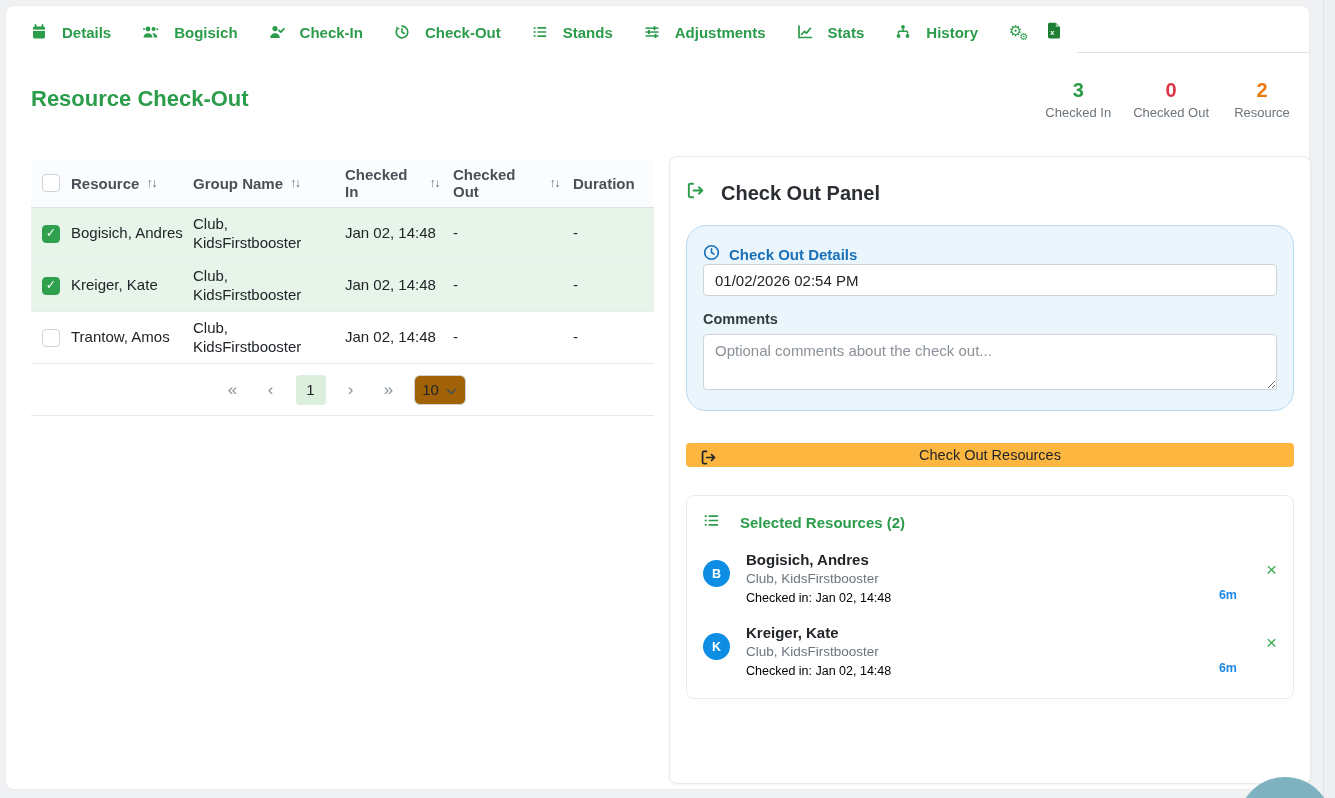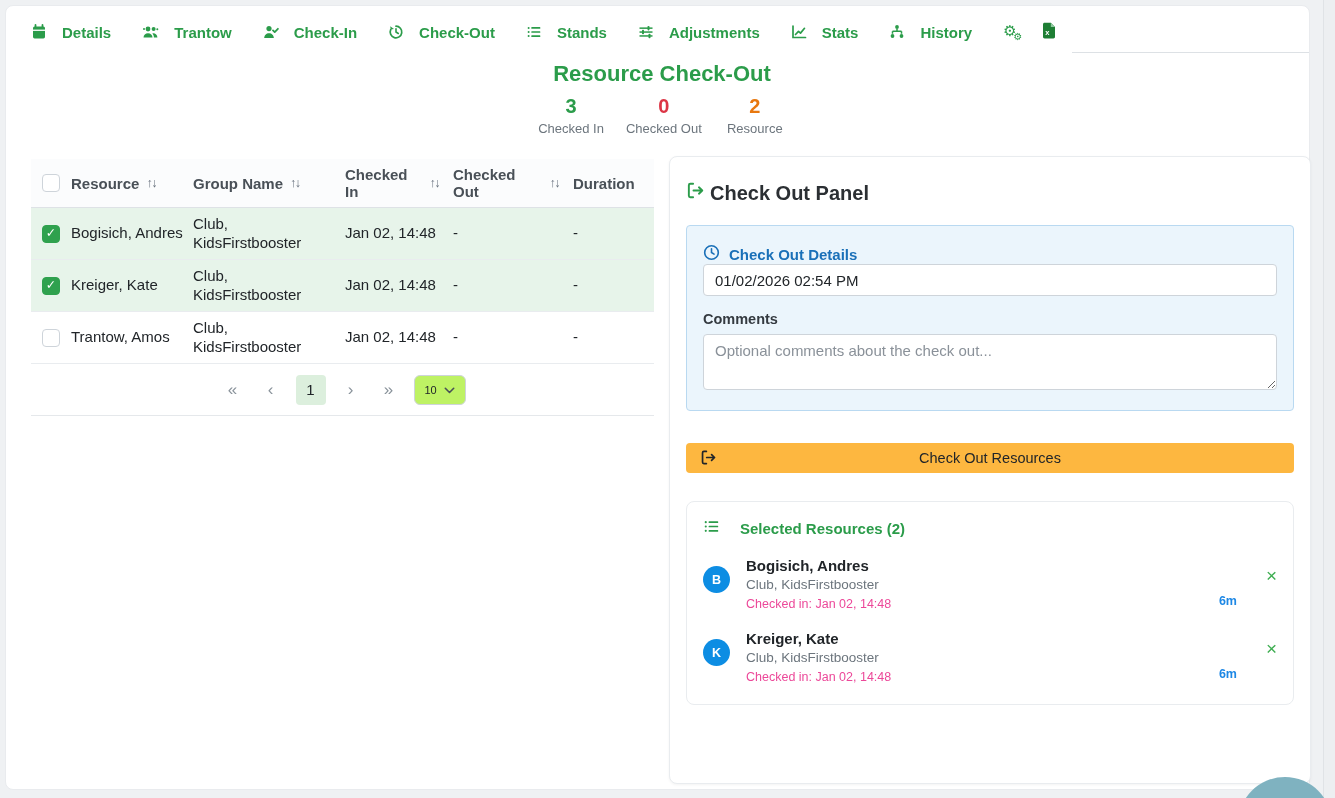--- a/index.html
+++ b/index.html
@@ -15,21 +15,21 @@
   }
   
   .navbar{position:absolute;left:0;right:0;top:5px;height:42px;display:flex;align-items:center;padding-left:25px;}
   .nav-tab{display:flex;align-items:center;gap:15px;color:#2b9c4a;font-weight:700;font-size:15px;cursor:pointer;margin-right:31px;white-space:nowrap;}
   .nav-tab svg{display:block;}
   .nav-action{margin-right:16px;display:flex;align-items:center;color:#2b9c4a;cursor:pointer;}
   .gears{font-size:15px;line-height:1;position:relative;top:-2px;}
   .gears .g2{font-size:10px;position:relative;left:-3px;top:4px;}
   .nav-underline{flex:1;height:100%;border-bottom:1px solid #dde1e5;}
   
-  .page-header{position:absolute;left:25px;right:16px;top:55px;height:75px;display:flex;align-items:center;justify-content:space-between;flex-direction:column;}
+  .page-header{position:absolute;left:25px;right:16px;top:55px;height:75px;display:flex;align-items:center;justify-content:space-between;}
   .page-title{color:#2b9c4a;font-size:22px;font-weight:700;}
   .stats{display:flex;gap:22px;}
   .stat{text-align:center;min-width:62px;}
   .stat-value{font-size:20px;font-weight:700;line-height:1.2;}
   .stat-green{color:#2b9c4a;} .stat-red{color:#dc3545;} .stat-orange{color:#e8780f;}
   .stat-label{font-size:13px;color:#6c757d;margin-top:3px;}
   
   .columns{position:absolute;left:25px;right:0;top:150px;bottom:0;}
   .left-col{position:absolute;left:0;top:3px;width:623px;}
   .right-col{position:absolute;left:638px;top:0;width:642px;bottom:5px;}
@@ -52,40 +52,40 @@
   .hcell{display:flex;align-items:center;gap:7px;}
   .hcell .wrap{max-width:62px;}
   .hcell .ml{margin-left:auto;margin-right:8px;}
   .sort{font-size:12.5px;color:#6b7480;letter-spacing:-1.5px;font-weight:400;cursor:pointer;white-space:nowrap;}
   .checkbox{width:18px;height:18px;border-radius:4px;border:1.5px solid #ced4da;background:#fff;cursor:pointer;display:flex;align-items:center;justify-content:center;}
   .checkbox.checked{background:#2fa14e;border-color:#2fa14e;color:#fff;font-size:12.5px;font-weight:700;}
   
   .pagination{display:flex;align-items:center;justify-content:center;gap:12px;height:52px;border-bottom:1px solid #e5e8eb;}
   .pg-btn{color:#8a939b;font-size:17px;width:26px;text-align:center;cursor:pointer;user-select:none;}
   .pg-current{width:30px;height:30px;border-radius:4px;background:#dcefdd;display:flex;align-items:center;justify-content:center;font-size:15px;color:#212529;cursor:pointer;}
-  .pg-size{width:52px;height:30px;border:1px solid #ced4da;border-radius:6px;display:flex;align-items:center;justify-content:center;gap:7px;font-size:11px;color:#212529;cursor:pointer;background:#bef264;}
+  .pg-size{width:52px;height:30px;border:1px solid #ced4da;border-radius:6px;display:flex;align-items:center;justify-content:center;gap:7px;font-size:15px;color:#212529;cursor:pointer;background:#a16207;}
   
   .panel-card{height:100%;border:1px solid #e9ecef;border-radius:8px;background:#fff;box-shadow:0 1px 3px rgba(0,0,0,.05);padding:14px 16px 16px;}
-  .panel-heading{display:flex;align-items:center;gap:5px;margin-top:10px;font-size:20px;font-weight:700;color:#2b2f33;}
-  .details-card{margin-top:20px;background:#ebf5fc;border:1px solid #b9d9f1;border-radius:4px;padding:14px 16px 16px;}
+  .panel-heading{display:flex;align-items:center;gap:16px;margin-top:10px;font-size:20px;font-weight:700;color:#2b2f33;}
+  .details-card{margin-top:20px;background:#ebf5fc;border:1px solid #b9d9f1;border-radius:20px;padding:14px 16px 16px;}
   .details-title{display:flex;align-items:center;gap:9px;color:#1a70b8;font-weight:700;font-size:15px;margin-top:4px;}
   .field-label{font-size:14.5px;font-weight:700;color:#343a40;margin:15px 0 7px;}
   .text-input{width:100%;height:32px;border:1px solid #ced4da;border-radius:4px;padding:0 11px;font-size:15px;font-family:inherit;color:#212529;background:#fff;outline:none;}
   .comments-area{width:100%;height:56px;border:1px solid #ced4da;border-radius:4px;padding:7px 11px;font-size:15px;font-family:inherit;color:#212529;background:#fff;resize:both;outline:none;}
   .comments-area::placeholder{color:#8a9199;}
-  .submit-btn{margin-top:32px;width:100%;height:30px;background:#fdb740;border:none;border-radius:4px;font-size:14.5px;font-family:inherit;color:#212529;position:relative;cursor:pointer;}
+  .submit-btn{margin-top:32px;width:100%;height:24px;background:#fdb740;border:none;border-radius:4px;font-size:14.5px;font-family:inherit;color:#212529;position:relative;cursor:pointer;}
   .submit-btn .exit-ic{position:absolute;left:14px;top:6px;}
   .selected-card{margin-top:28px;border:1px solid #e9ecef;border-radius:8px;padding:14px 16px 20px;}
   .selected-title{display:flex;align-items:center;gap:20px;color:#2b9c4a;font-weight:700;font-size:15px;margin-top:2px;}
   .res-item{display:flex;margin-top:19px;}
   .avatar{width:27px;height:27px;border-radius:50%;background:#0d8de3;color:#fff;font-size:12.5px;font-weight:700;display:flex;align-items:center;justify-content:center;flex:none;margin-top:9px;}
   .res-mid{flex:1;padding-left:16px;}
   .res-name{font-size:15px;font-weight:700;color:#212529;}
   .res-group{font-size:13.5px;color:#6c757d;margin-top:3px;}
-  .res-cin{font-size:12.5px;color:#ec4899;margin-top:5px;}
+  .res-cin{font-size:12.5px;color:#000000;margin-top:5px;}
   .res-right{display:flex;flex-direction:column;align-items:flex-end;width:64px;flex:none;}
   .remove-x{color:#3fae52;font-size:19px;line-height:1;cursor:pointer;margin-top:9px;font-weight:400;}
   .res-dur{font-size:12.5px;font-weight:700;color:#1e88e5;margin:9px 40px 0 0;}
   
   .fab{position:absolute;left:1238px;top:777px;width:94px;height:94px;border-radius:50%;background:#7fb2c0;z-index:10;}
   svg{flex:none;}
 </style>
 </head>
 <body>
 
@@ -106,21 +106,21 @@
       <span>
           <svg width="17" height="16" viewBox="0 0 17 16">
             <circle cx="6" cy="5" r="2.4" fill="#2b9c4a"></circle>
             <circle cx="11.6" cy="5" r="2" fill="#2b9c4a"></circle>
             <path d="M1.5 13.5c0-2.5 2-4.3 4.5-4.3s4.5 1.8 4.5 4.3z" fill="#2b9c4a"></path>
             <path d="M11.2 9.3c2.3 0 4.2 1.7 4.2 4.2h-3.5c0-1.7-.6-3.2-1.6-4.1z" fill="#2b9c4a"></path>
             <circle cx="2" cy="5" r="1" fill="#2b9c4a"></circle>
             <circle cx="15.3" cy="5.2" r="1" fill="#2b9c4a"></circle>
           </svg>
         </span>
-      <span>Trantow</span>
+      <span>Bogisich</span>
     </div>
     <div class="nav-tab">
       <span>
           <svg width="16" height="16" viewBox="0 0 16 16">
             <circle cx="6" cy="4.6" r="2.6" fill="#2b9c4a"></circle>
             <path d="M1.2 14c0-2.7 2.1-4.8 4.8-4.8s4.8 2.1 4.8 4.8z" fill="#2b9c4a"></path>
             <path d="M10 6.4l1.7 1.7 3.2-3.3" stroke="#2b9c4a" stroke-width="1.8" fill="none" stroke-linecap="round" stroke-linejoin="round"></path>
           </svg>
         </span>
       <span>Check-In</span>

